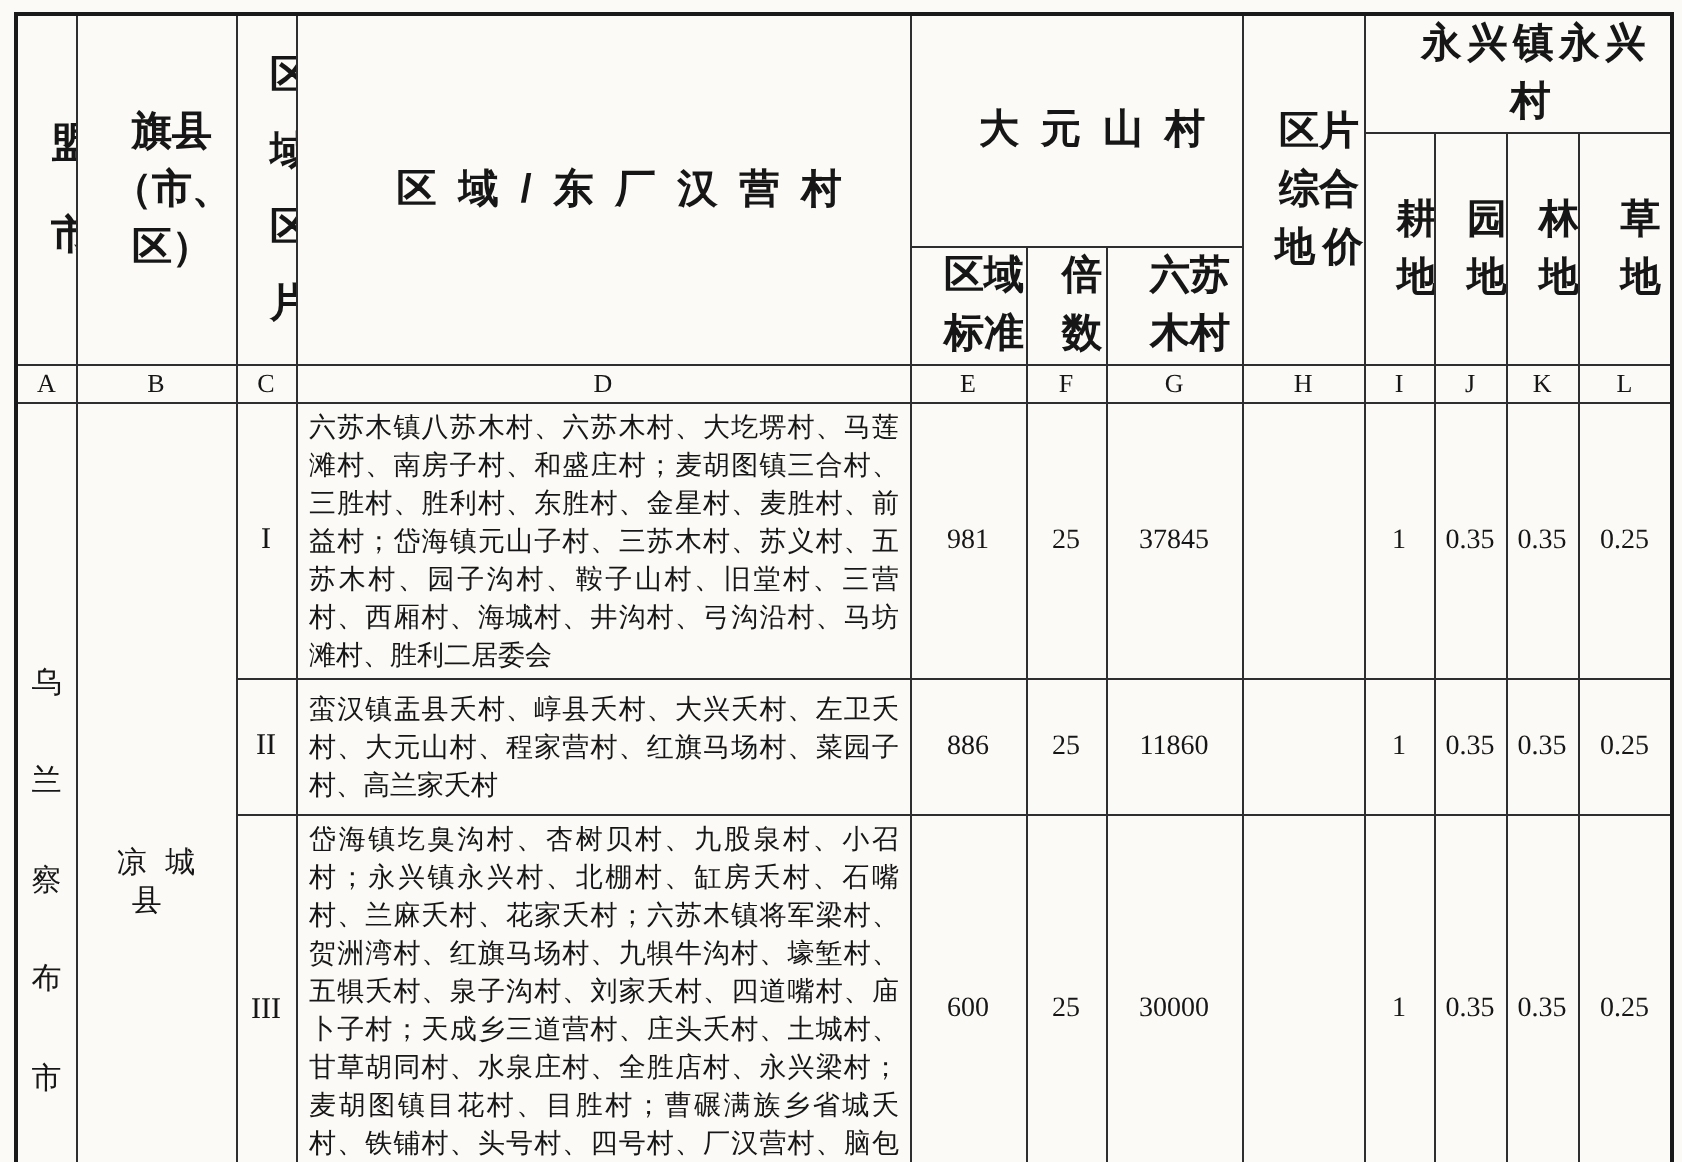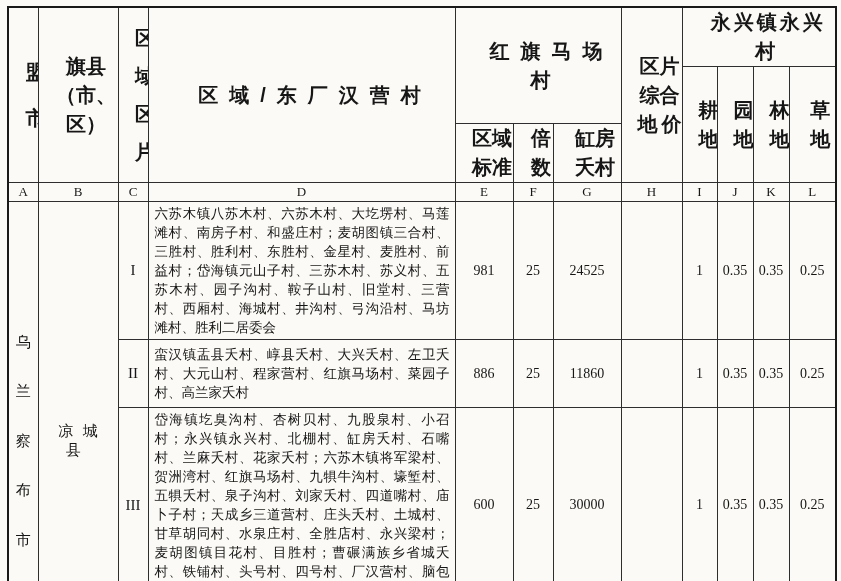--- a/index.html
+++ b/index.html
@@ -113,36 +113,36 @@
         <tr class="hband1">
       <th rowspan="3">
         <span class="vtext vh2">盟市</span>
       </th>
       <th rowspan="3" class="prewrap">旗县
 （市、区）</th>
       <th rowspan="3">
         <span class="vtext vh">区域区片</span>
       </th>
       <th rowspan="3" class="spaced">区域/东厂汉营村</th>
-      <th colspan="3" rowspan="2" class="spaced">红旗马场村</th>
+      <th colspan="3" rowspan="2" class="spaced">大元山村</th>
       <th rowspan="3" class="justify2">区片综合地价</th>
       <th colspan="4" class="spaced-sm">永兴镇永兴村</th>
     </tr>
 
     <tr class="hband2">
       <th rowspan="2">耕地</th>
       <th rowspan="2">园地</th>
       <th rowspan="2">林地</th>
       <th rowspan="2">草地</th>
     </tr>
 
     <tr class="hband3">
       <th>区域标准</th>
       <th>倍数</th>
-      <th>缸房夭村</th>
+      <th>六苏木村</th>
     </tr>
 
     <tr class="letters">
       <td>A</td>
       <td>B</td>
       <td>C</td>
       <td>D</td>
       <td>E</td>
       <td>F</td>
       <td>G</td>
@@ -155,21 +155,21 @@
 
     <tr class="row1">
       <td rowspan="4">
         <span class="vtext vcity">乌兰察布市</span>
       </td>
       <td rowspan="4" class="county">凉城县</td>
       <td class="zone">I</td>
       <td class="desc">六苏木镇八苏木村、六苏木村、大圪塄村、马莲滩村、南房子村、和盛庄村；麦胡图镇三合村、三胜村、胜利村、东胜村、金星村、麦胜村、前益村；岱海镇元山子村、三苏木村、苏义村、五苏木村、园子沟村、鞍子山村、旧堂村、三营村、西厢村、海城村、井沟村、弓沟沿村、马坊滩村、胜利二居委会</td>
       <td class="num">981</td>
       <td class="num">25</td>
-      <td class="num">24525</td>
+      <td class="num">37845</td>
       <td class="num"></td>
       <td class="num">1</td>
       <td class="num">0.35</td>
       <td class="num">0.35</td>
       <td class="num">0.25</td>
     </tr>
 
     <tr class="row2">
       <td class="zone">II</td>
       <td class="desc">蛮汉镇盂县夭村、崞县夭村、大兴夭村、左卫夭村、大元山村、程家营村、红旗马场村、菜园子村、高兰家夭村</td>

